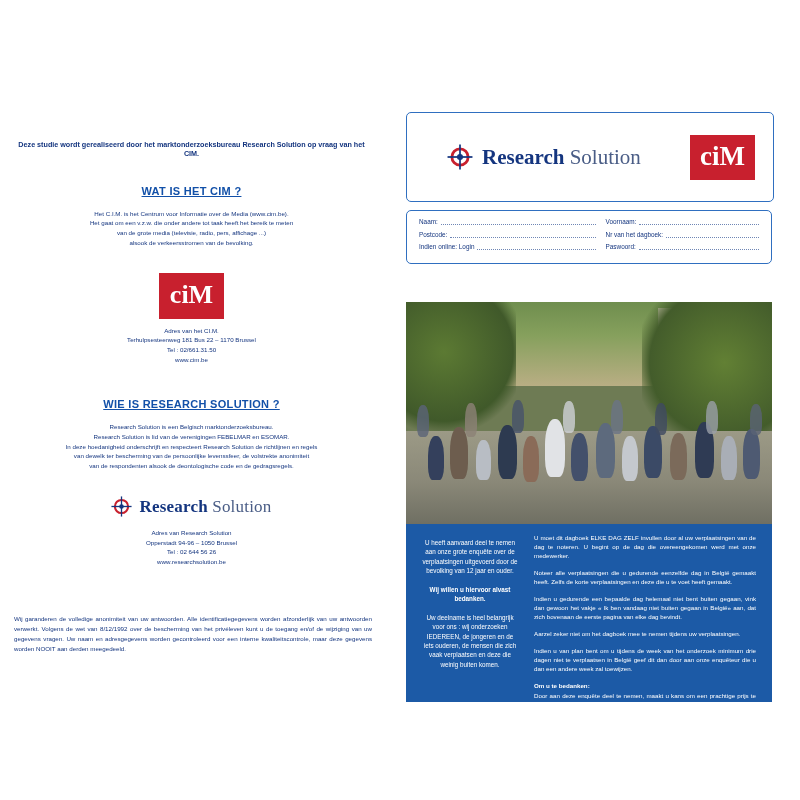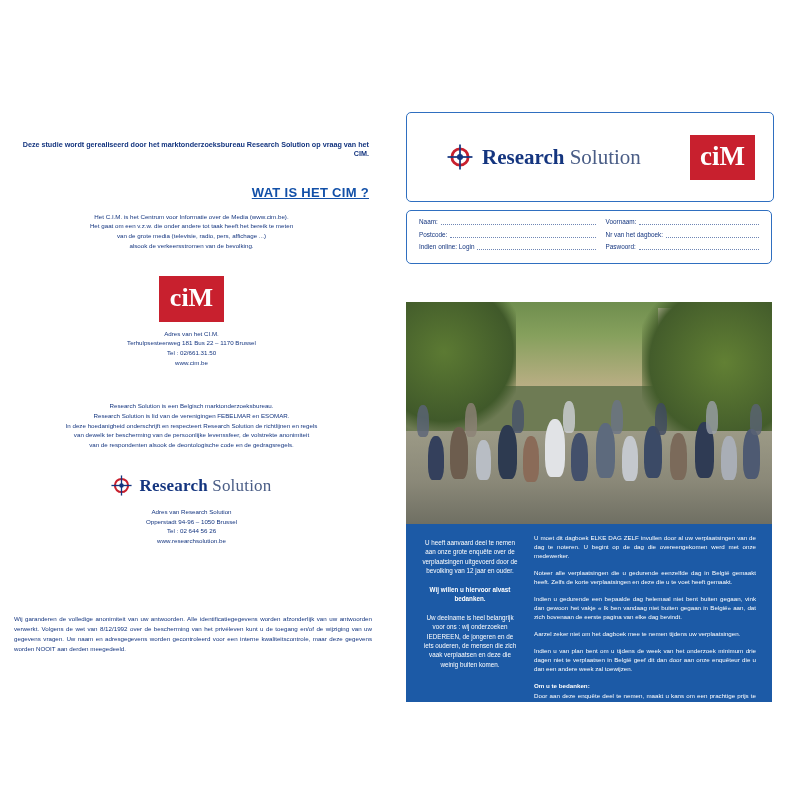--- a/index.html
+++ b/index.html
@@ -25,32 +25,31 @@
     position: absolute;
     left: 14px;
     top: 140px;
     width: 355px;
     text-align: center;
   }
   .intro-line {
     font-size: 7.2px;
     font-weight: bold;
     color: #14357f;
-    text-align: right;
+    text-align: center;
     line-height: 1.3;
     margin-bottom: 26px;
   }
   .section-title {
-    font-size: 13px;
+    font-size: 11px;
     font-weight: bold;
     color: #1250a8;
     text-decoration: underline;
     letter-spacing: .3px;
     margin-bottom: 12px;
-    text-align: right;
   }
   .body-text {
     font-size: 6.2px;
     color: #14357f;
     line-height: 1.55;
   }
   .body-text.just {
     text-align: center;
   }
   .block-gap-a { height: 26px; }
@@ -281,20 +280,21 @@
 
     <div class="addr-title">Adres van het CI.M.</div>
     <div class="addr-lines">
       <div>Terhulpsesteenweg 181 Bus 22 – 1170 Brussel</div>
       <div>Tel : 02/661.31.50</div>
       <div>www.cim.be</div>
     </div>
 
     <div style="height:34px"></div>
 
+    <div class="section-title">WIE IS RESEARCH SOLUTION ?</div>
 
     <div class="body-text just">
       <div>Research Solution is een Belgisch marktonderzoeksbureau.</div>
       <div>Research Solution is lid van de verenigingen  FEBELMAR en ESOMAR.</div>
       <div>In deze hoedanigheid onderschrijft en respecteert Research Solution de richtlijnen en regels</div>
       <div>van dewelk ter bescherming van de persoonlijke levenssfeer, de volstrekte anonimiteit</div>
       <div>van de respondenten alsook de deontologische code en de gedragsregels.</div>
     </div>
 
     <div class="block-gap-a"></div>

